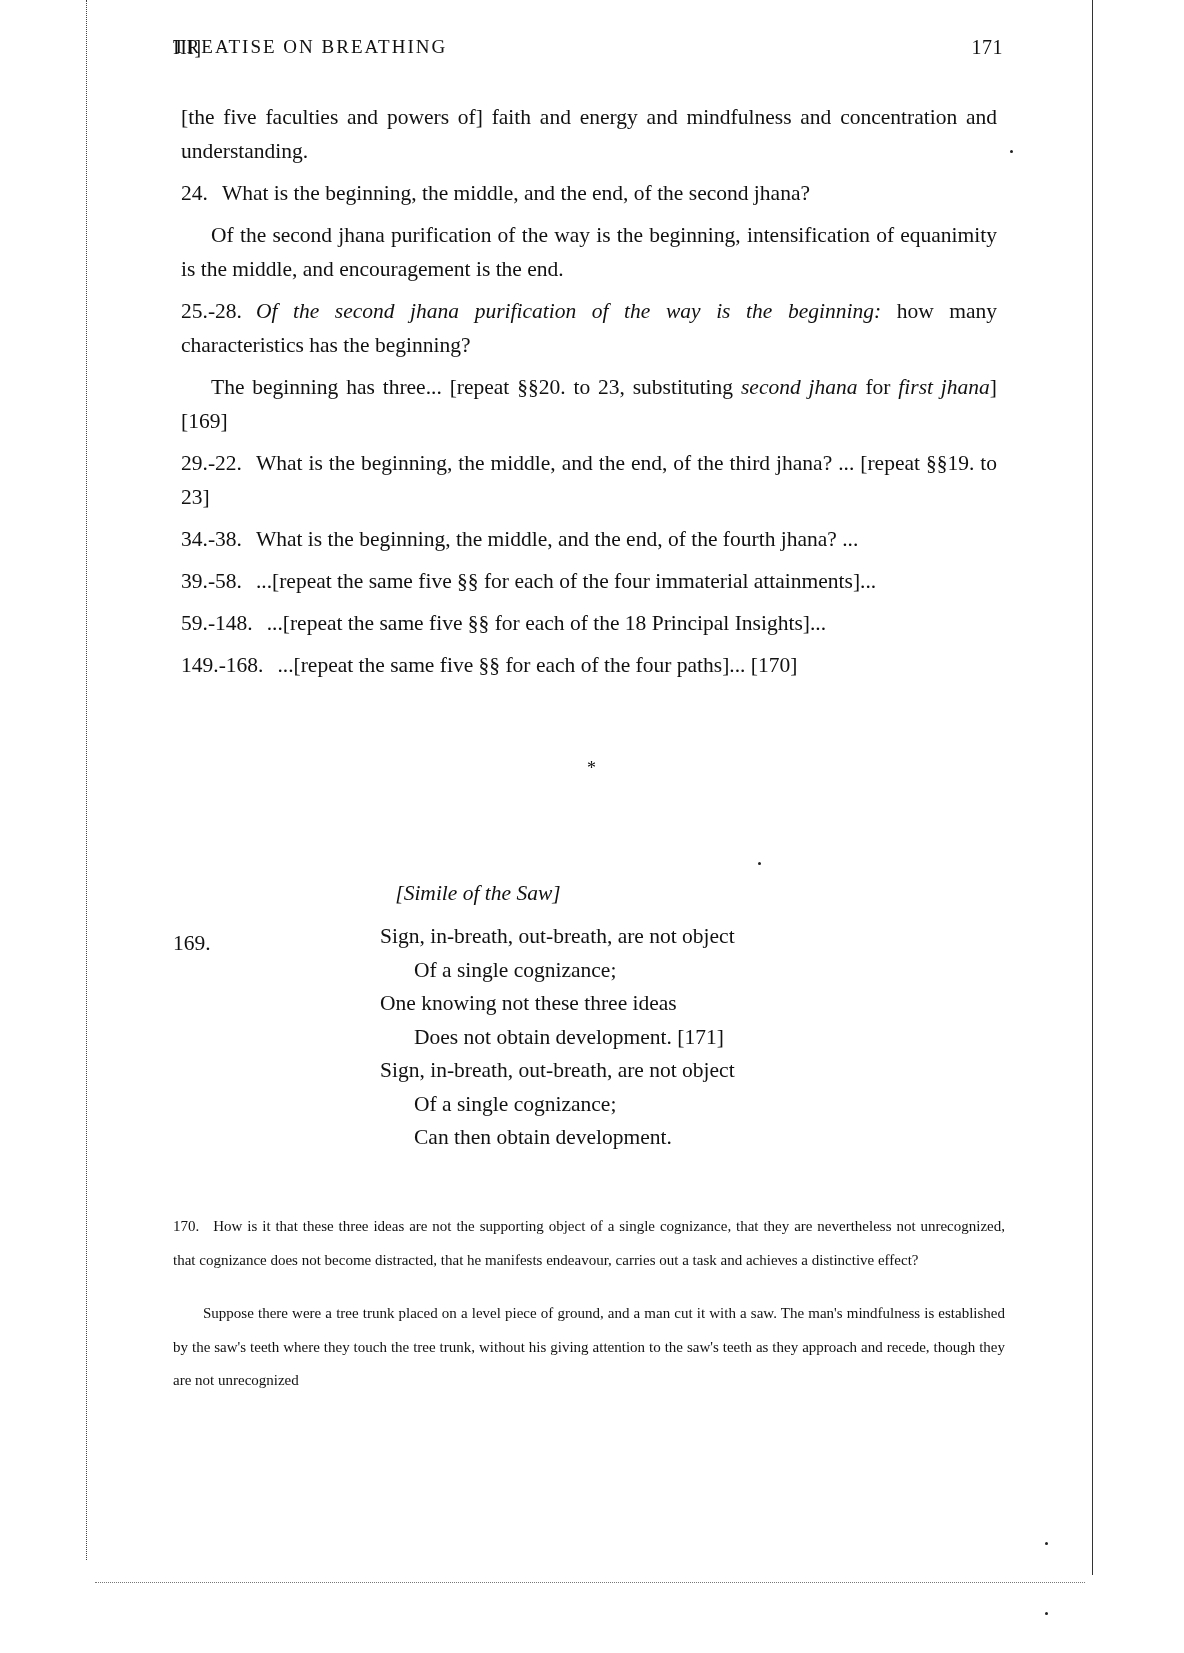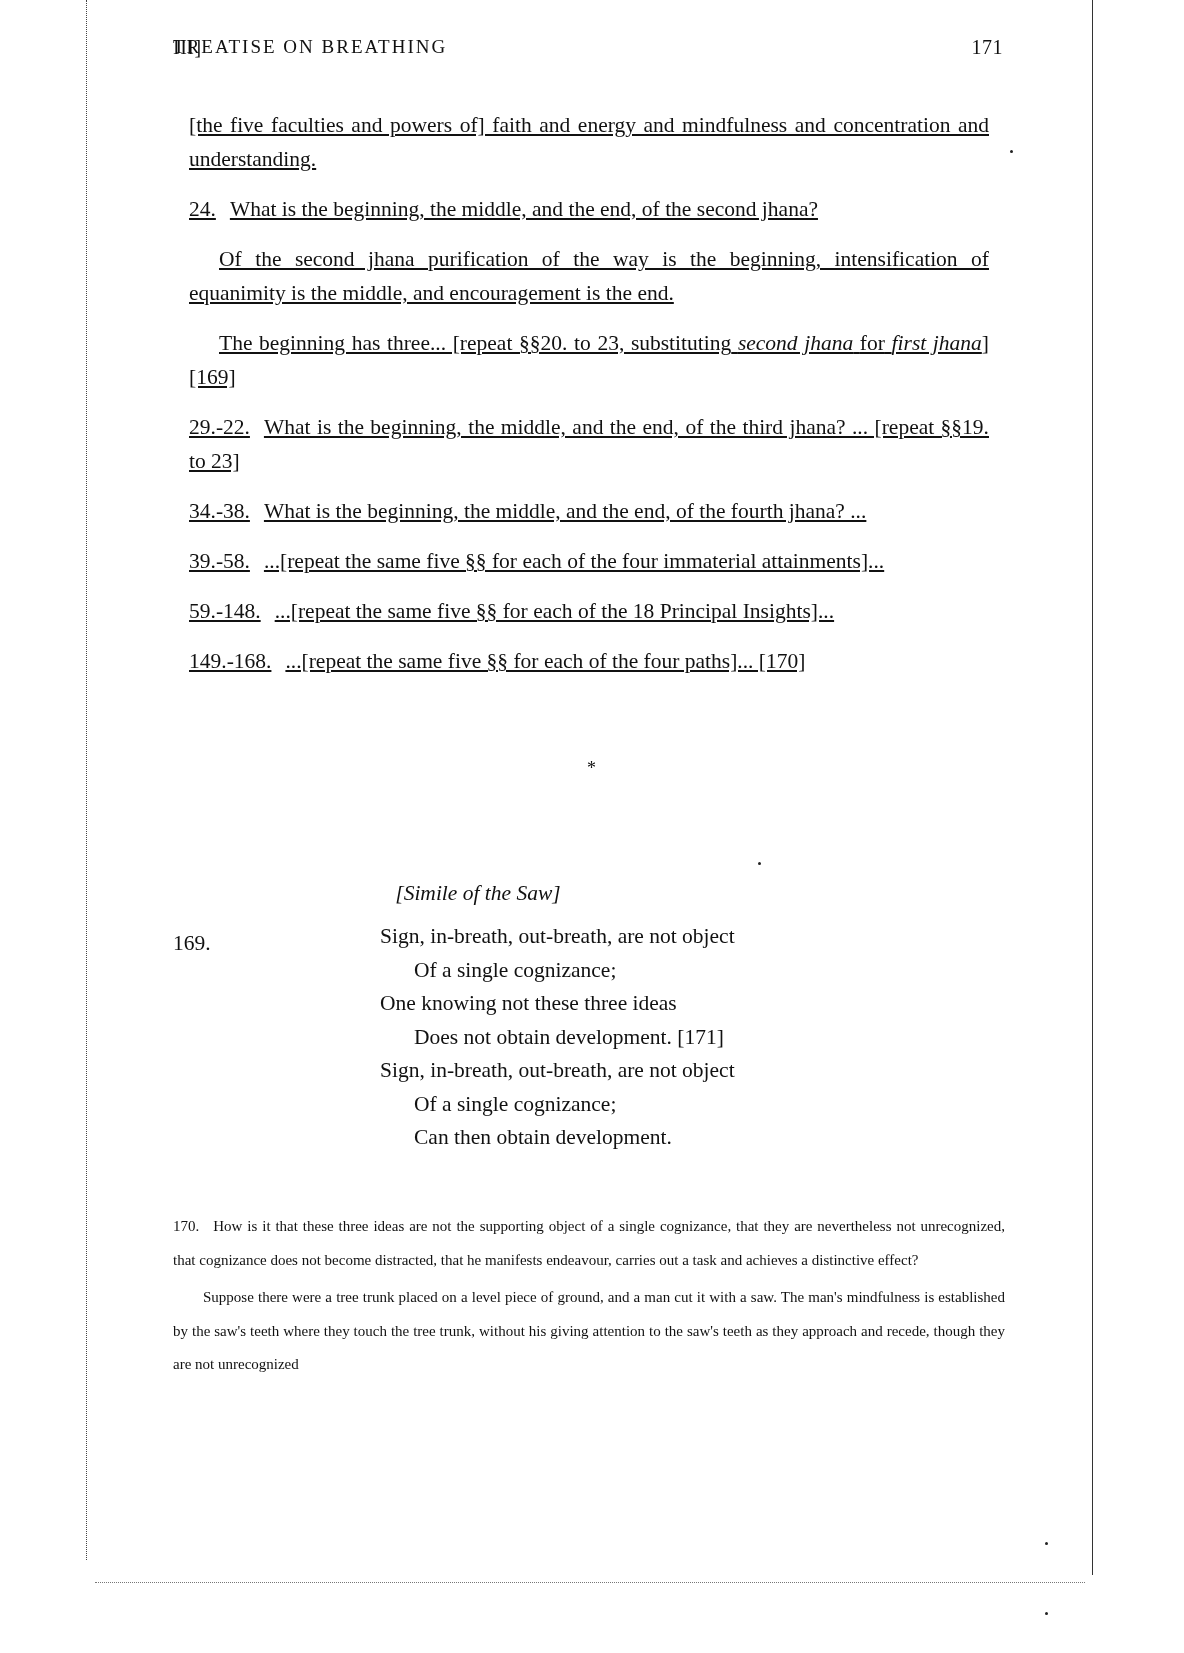--- a/index.html
+++ b/index.html
@@ -27,21 +27,21 @@
     font-size: 20px; letter-spacing: 0.5px;
   }
   .header .chapter { position: absolute; left: 0; top: 0; }
   .header .title { position: absolute; left: 0; right: 0; top: 0; letter-spacing: 2px; font-size: 19px; font-family: Liberation Serif, serif; }
   .header .pagenum { position: absolute; right: 0; top: 0; }
 
   .body-text {
     position: absolute; left: 173px; top: 92px; width: 832px;
     font-size: 21.5px; line-height: 34px;
   }
-  .body-text p { margin: 16px; text-align: justify; text-align-last: left; text-decoration: underline; }
+  .body-text p { margin: 8px; text-align: justify; text-align-last: left; }
   .body-text p.indent { text-indent: 30px; }
   .num { margin-right: 14px; }
 
   .star {
     position: absolute; left: 587px; top: 758px; font-size: 18px;
   }
   .section-title {
     position: absolute; left: 0; width: 956px; top: 881px; text-align: center;
     font-size: 21.5px; font-style: italic;
   }
@@ -53,21 +53,21 @@
     position: absolute; left: 380px; top: 920px; font-size: 21.5px; line-height: 33.5px;
   }
   .verse div.in { padding-left: 34px; }
 
   .para2 {
     position: absolute; left: 173px; top: 1210px; width: 832px;
     font-size: 15px; line-height: 33.5px;
   }
   .para2 p { margin: 0; text-align: justify; }
   .para2 p.last-line-left { text-align-last: left; }
-  .para2 p.indent { text-indent: 30px; margin-top: 4px; }
+  .para2 p.indent { text-indent: 30px; margin-top: 20px; }
 </style>
 </head>
 <body>
 
 <div class="border-left"></div>
 <div class="border-right"></div>
 <div class="bottom-dots"></div>
 <span class="speck" style="left:1010px;top:150px;"></span>
 <span class="speck" style="left:1045px;top:1542px;"></span>
 <span class="speck" style="left:1045px;top:1612px;"></span>
@@ -76,20 +76,21 @@
 <div class="header">
   <span class="chapter">III]</span>
   <span class="title">TREATISE ON BREATHING</span>
   <span class="pagenum">171</span>
 </div>
 
 <div class="body-text">
   <p><span>[the five faculties and powers of] faith and energy and mindfulness and concentration and understanding.</span></p>
   <p><span class="num">24.</span><span>What is the beginning, the middle, and the end, of the second jhana?</span></p>
   <p class="indent"><span>Of the second jhana purification of the way is the beginning, intensification of equanimity is the middle, and encouragement is the end.</span></p>
+  <p><span class="num">25.-28.</span><i>Of the second jhana purification of the way is the beginning:</i> <span>how many characteristics has the beginning?</span></p>
   <p class="indent"><span>The beginning has three... [repeat §§20. to 23, substituting</span> <i>second jhana</i> <span>for</span> <i>first jhana</i><span>] [169]</span></p>
   <p><span class="num">29.-22.</span><span>What is the beginning, the middle, and the end, of the third jhana? ... [repeat §§19. to 23]</span></p>
   <p><span class="num">34.-38.</span><span>What is the beginning, the middle, and the end, of the fourth jhana? ...</span></p>
   <p><span class="num">39.-58.</span><span>...[repeat the same five §§ for each of the four immaterial attainments]...</span></p>
   <p><span class="num">59.-148.</span><span>...[repeat the same five §§ for each of the 18 Principal Insights]...</span></p>
   <p><span class="num">149.-168.</span><span>...[repeat the same five §§ for each of the four paths]... [170]</span></p>
 </div>
 
 <div class="star">*</div>
 

